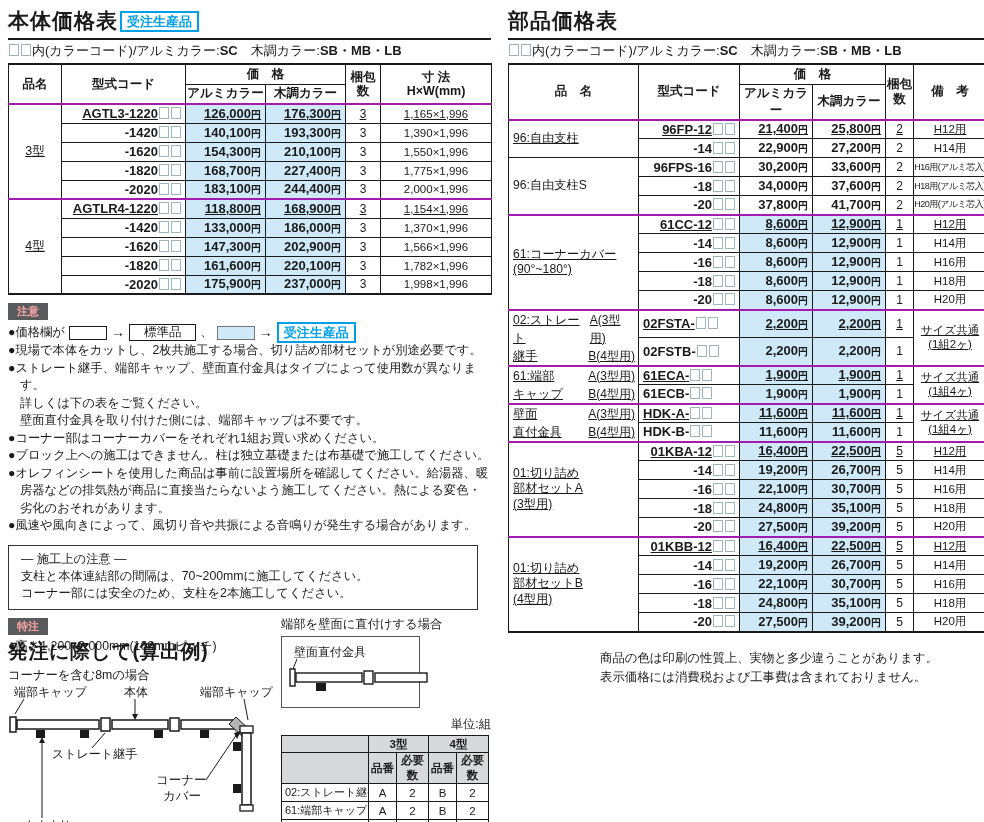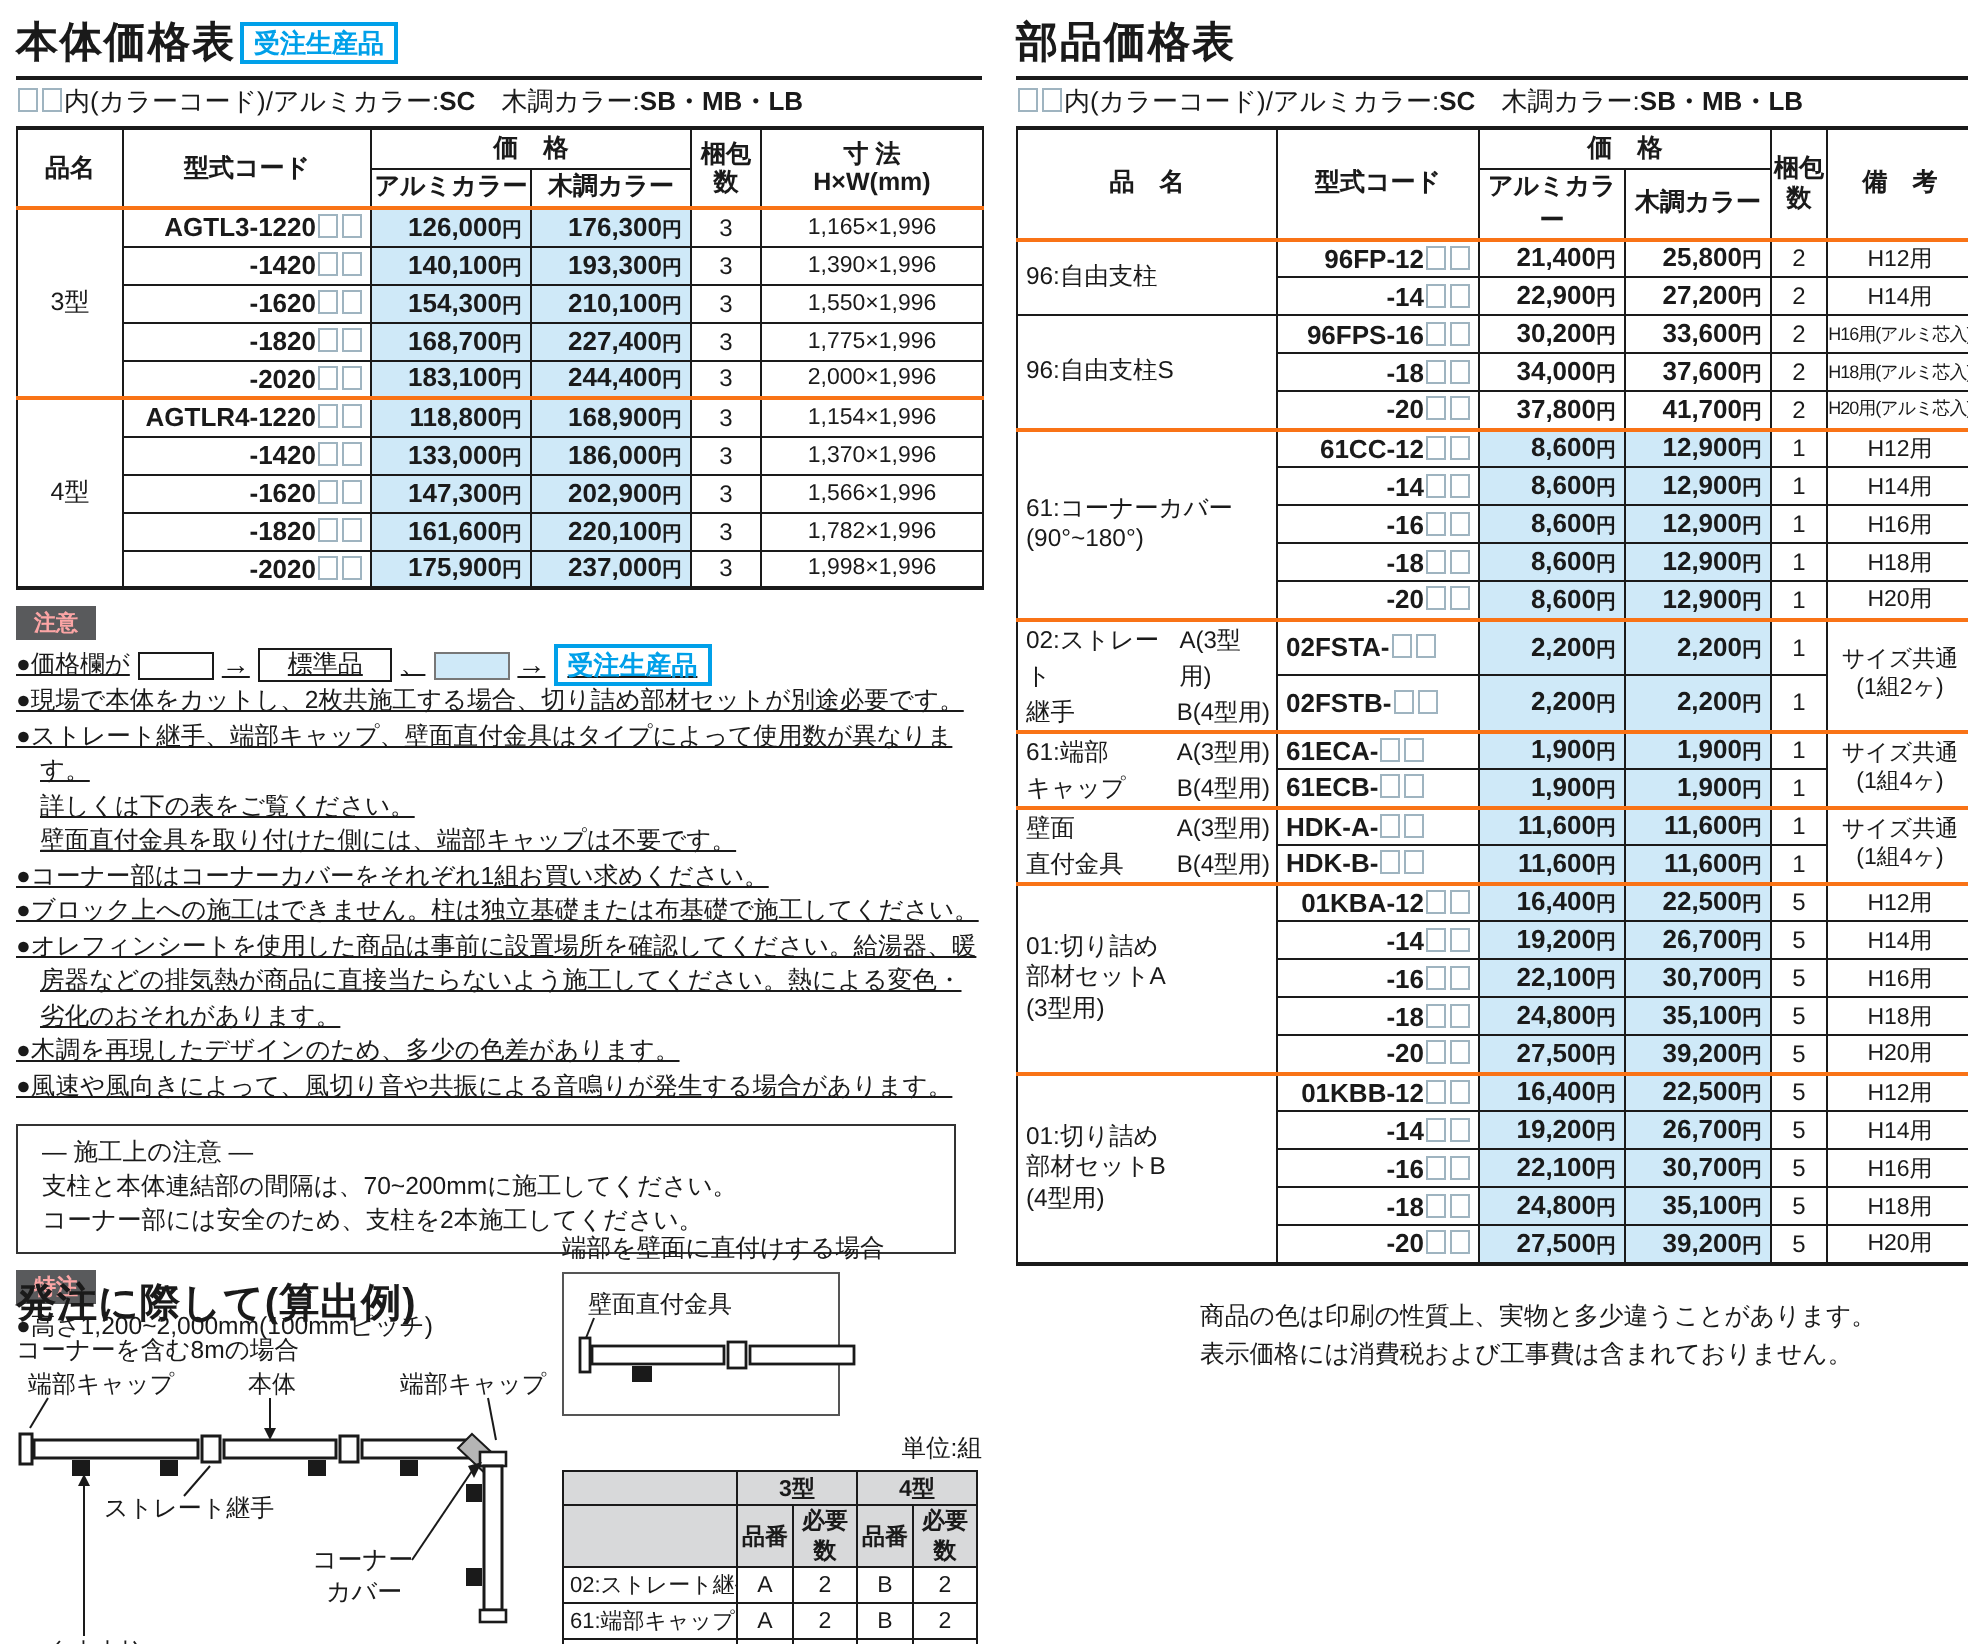--- a/index.html
+++ b/index.html
@@ -27,28 +27,28 @@
   .pre { white-space:pre-line; line-height:1.15; }
   td.name  { font-size:12.2px; padding-left:4px; vertical-align:middle; line-height:1.25; }
   td.gname { text-align:center; font-size:12.5px; }
   td.code  { font-size:13px; font-weight:bold; text-align:right; padding-right:3px; white-space:nowrap; }
   td.price { font-size:13px; font-weight:bold; text-align:right; padding-right:4px; white-space:nowrap; }
   td.price .yen { font-size:10px; font-weight:bold; }
   td.blue { background:#cfe9f8; }
   td.pack { text-align:center; font-size:12px; }
   td.size, td.rmk { text-align:center; font-size:11.5px; }
   td.rmk.small { font-size:9px; letter-spacing:-0.5px; }
-  tr.gstart td { border-top:2px solid #f97316; }
+  tr.gstart td { border-top:2px solid #a21caf;text-decoration:underline; }
   tr.substart td { border-top:1px solid #1a1a1a;margin-top:15px; }
   td.dashed { border-top:1px dashed #555 !important; }
   .ab-line { display:flex; justify-content:space-between; padding:0 3px 0 4px; line-height:18px; font-size:12.2px; }
   .ab-line .variant { font-size:12px; }
 
   .sec-badge { display:inline-block; background:#595a5c; color:#fca5a5; font-size:11px; font-weight:bold; padding:1px 9px; margin:8px 0 3px 0; }
-  .notes { font-size:12.3px; line-height:17.5px;text-decoration:underline; }
+  .notes { font-size:12.3px; line-height:17.5px; }
   .notes .note { padding-left:12px; text-indent:-12px; }
   .notes .indent { padding-left:12px; }
   .legend-line { display:flex; align-items:center; gap:4px; height:19px; }
   .legend-box { display:inline-block; width:38px; height:14px; border:1px solid #1a1a1a; background:#fff; }
   .legend-box.blue { background:#cfe9f8; border-color:#777; }
   .legend-arrow { font-weight:bold; font-size:14px; }
   .std-box { border:1.5px solid #1a1a1a; font-size:12.5px; padding:0 14px; line-height:15px; background:#fff; }
 
   .construction-box { border:1.5px solid #333; margin-top:10px; padding:5px 12px 7px 12px; font-size:12.3px; line-height:17px; width:470px; }
 
@@ -198,21 +198,20 @@
         <span class="legend-arrow">→</span>
         <span class="mto-badge">受注生産品</span>
       </div>
       <div class="note">●現場で本体をカットし、2枚共施工する場合、切り詰め部材セットが別途必要です。</div>
       <div class="note">●ストレート継手、端部キャップ、壁面直付金具はタイプによって使用数が異なります。</div>
       <div class="indent">詳しくは下の表をご覧ください。</div>
       <div class="indent">壁面直付金具を取り付けた側には、端部キャップは不要です。</div>
       <div class="note">●コーナー部はコーナーカバーをそれぞれ1組お買い求めください。</div>
       <div class="note">●ブロック上への施工はできません。柱は独立基礎または布基礎で施工してください。</div>
       <div class="note">●オレフィンシートを使用した商品は事前に設置場所を確認してください。給湯器、暖房器などの排気熱が商品に直接当たらないよう施工してください。熱による変色・劣化のおそれがあります。</div>
-      <div class="note">●木調を再現したデザインのため、多少の色差があります。</div>
       <div class="note">●風速や風向きによって、風切り音や共振による音鳴りが発生する場合があります。</div>
     </div>
 
     <div class="construction-box">
       <div>— 施工上の注意 —</div>
       <div>支柱と本体連結部の間隔は、70~200mmに施工してください。</div>
       <div>コーナー部には安全のため、支柱を2本施工してください。</div>
     </div>
 
     <div class="sec-badge">特注</div>

